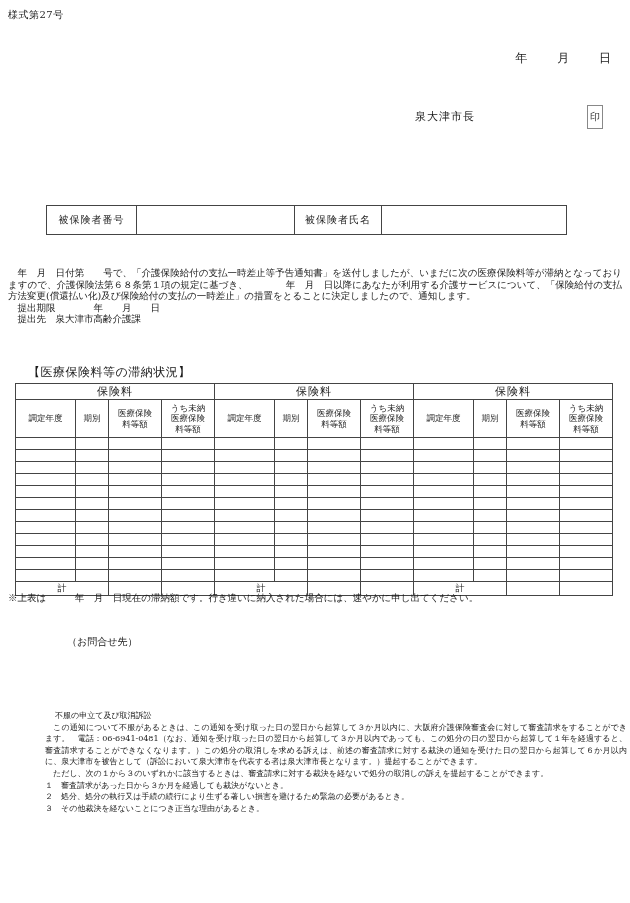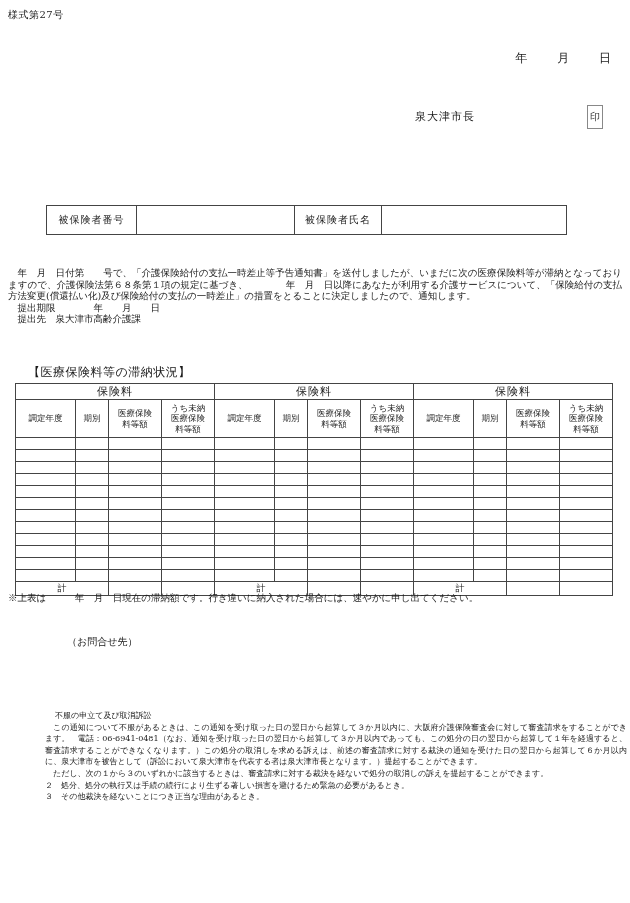--- a/index.html
+++ b/index.html
@@ -377,17 +377,18 @@
     </table>
 
   <div class="footnote">※上表は　　　年　月　日現在の滞納額です。行き違いに納入された場合には、速やかに申し出てください。</div>
 
   <div class="contact">（お問合せ先）</div>
 
   <div class="appeal">
     <div class="appeal-title">不服の申立て及び取消訴訟</div>
     <div>　この通知について不服があるときは、この通知を受け取った日の翌日から起算して３か月以内に、大阪府介護保険審査会に対して審査請求をすることができます。　電話：06-6941-0481（なお、通知を受け取った日の翌日から起算して３か月以内であっても、この処分の日の翌日から起算して１年を経過すると、審査請求することができなくなります。）この処分の取消しを求める訴えは、前述の審査請求に対する裁決の通知を受けた日の翌日から起算して６か月以内に、泉大津市を被告として（訴訟において泉大津市を代表する者は泉大津市長となります。）提起することができます。</div>
     <div>　ただし、次の１から３のいずれかに該当するときは、審査請求に対する裁決を経ないで処分の取消しの訴えを提起することができます。</div>
+    <div>１　審査請求があった日から３か月を経過しても裁決がないとき。</div>
     <div>２　処分、処分の執行又は手続の続行により生ずる著しい損害を避けるため緊急の必要があるとき。</div>
     <div>３　その他裁決を経ないことにつき正当な理由があるとき。</div>
   </div>
 
 </div>
 
 </body></html>

